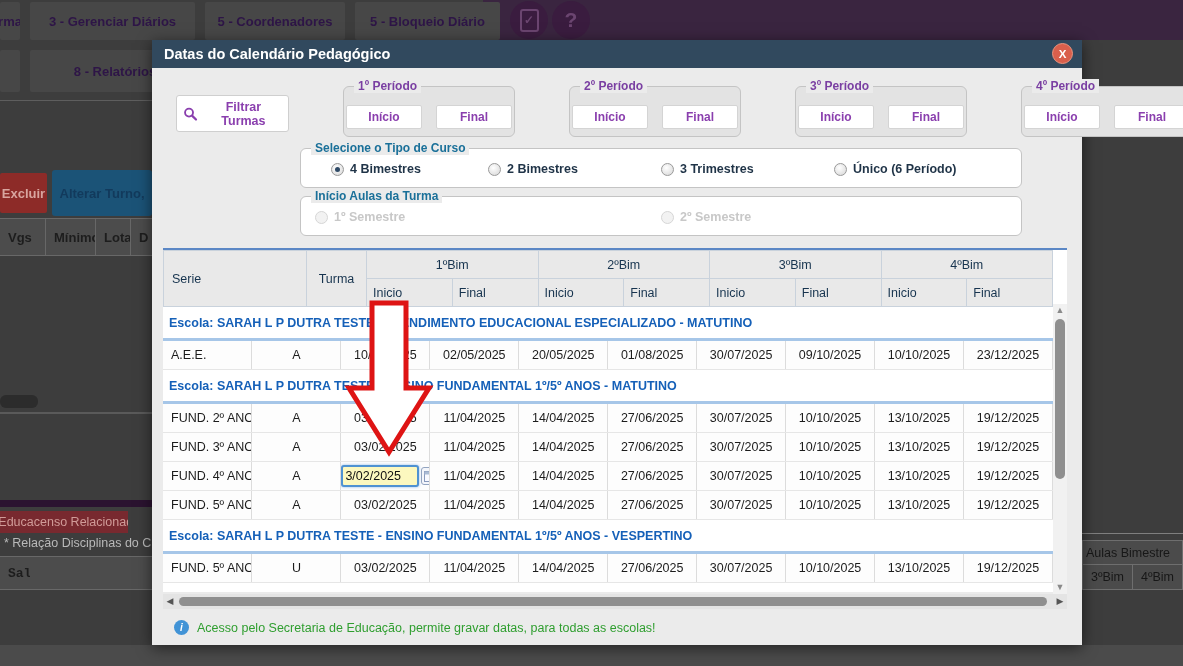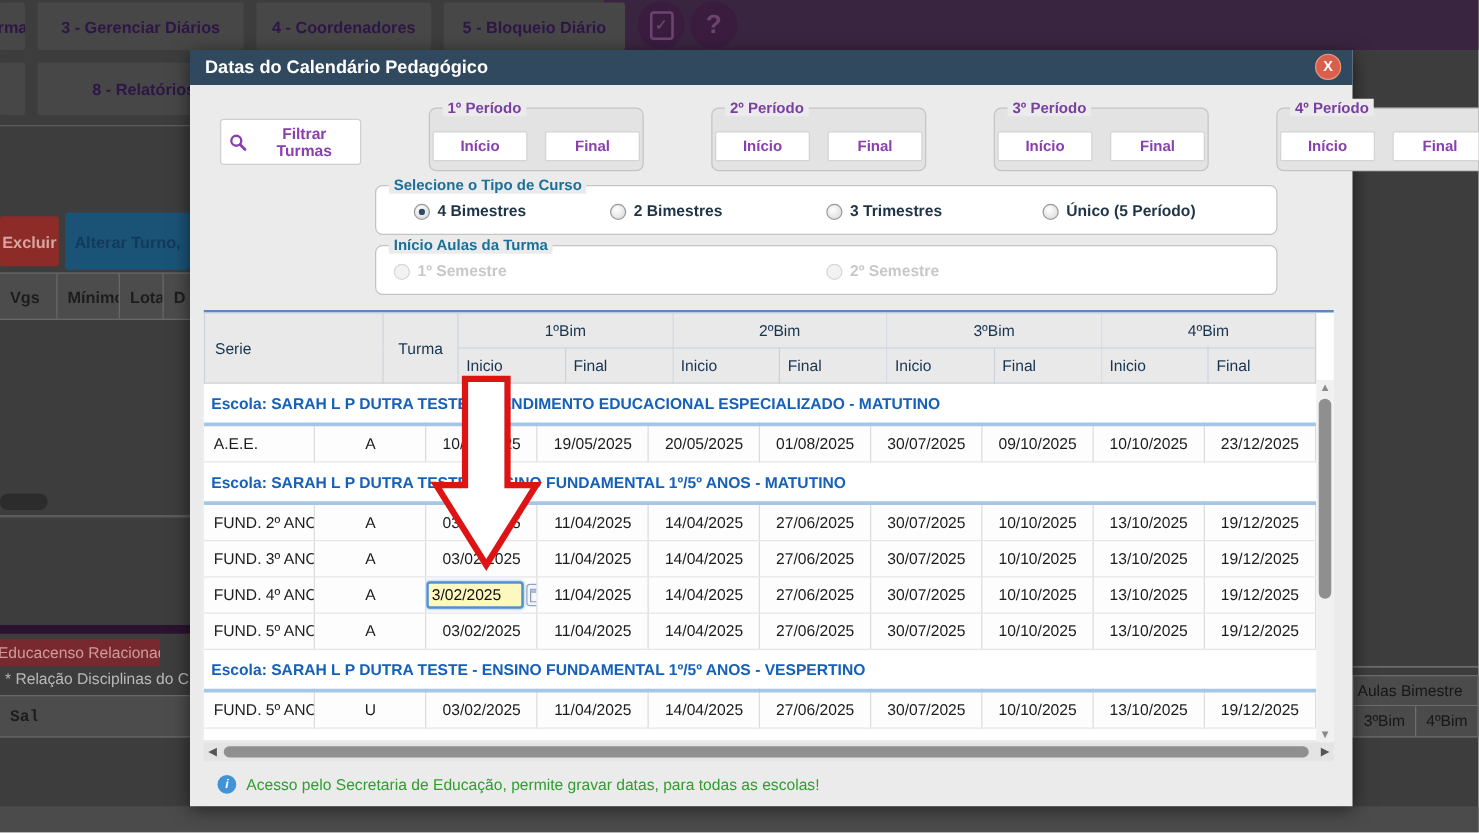--- a/index.html
+++ b/index.html
@@ -109,21 +109,21 @@
 </style>
 </head>
 <body>
 
 <div class="page">
 
   <div class="purple-band"></div>
   <div id="tabs-row1">
       <div class="bgtab" style="left: 0px; width: 20px;">rma</div>
       <div class="bgtab" style="left: 30px; width: 165px;">3 - Gerenciar Diários</div>
-      <div class="bgtab" style="left: 205px; width: 140px;">4 - Coordenadores</div>
+      <div class="bgtab" style="left: 205px; width: 140px;">5 - Coordenadores</div>
       <div class="bgtab" style="left: 355px; width: 145px;">5 - Bloqueio Diário</div>
     </div>
   <div class="hdr-icon" style="left:510px;">
       <span class="clip">✓</span>
     </div>
   <div class="hdr-icon" style="left:552px;">?</div>
   <div class="bgtab row2" style="left:0;width:20px;"></div>
   <div id="tab-relatorios" class="bgtab row2" style="left:30px;width:170px;">8 - Relatórios</div>
   <div class="bg-hline"></div>
   <div class="bg-btn-red">Excluir</div>
@@ -204,21 +204,21 @@
         <div class="opt" style="left: 187px;">
           <span class="radio"></span>
           <span>2 Bimestres</span>
         </div>
         <div class="opt" style="left: 360px;">
           <span class="radio"></span>
           <span>3 Trimestres</span>
         </div>
         <div class="opt" style="left: 533px;">
           <span class="radio"></span>
-          <span>Único (5 Período)</span>
+          <span>Único (6 Período)</span>
         </div>
       </div>
 
     <div id="fs-inicio" class="fieldset fs-wide">
       <span class="legend">Início Aulas da Turma</span>
     <div class="opt disabled" style="left: 14px;">
           <span class="radio disabled"></span>
           <span>1º Semestre</span>
         </div>
         <div class="opt disabled" style="left: 360px;">
@@ -253,21 +253,21 @@
       <div class="viewport">
         <table class="cal">
             <tbody id="cal-body">
               <tr class="school">
                 <td colspan="10">Escola: SARAH L P DUTRA TESTE - ATENDIMENTO EDUCACIONAL ESPECIALIZADO - MATUTINO</td>
               </tr>
               <tr class="data">
                 <td class="serie">A.E.E.</td>
                 <td>A</td>
                 <td>10/02/2025</td>
-                <td>19/05/2025</td>
+                <td>02/05/2025</td>
                 <td>20/05/2025</td>
                 <td>01/08/2025</td>
                 <td>30/07/2025</td>
                 <td>09/10/2025</td>
                 <td>10/10/2025</td>
                 <td>23/12/2025</td>
               </tr>
               <tr class="school">
                 <td colspan="10">Escola: SARAH L P DUTRA TESTE - ENSINO FUNDAMENTAL 1º/5º ANOS - MATUTINO</td>
               </tr>

